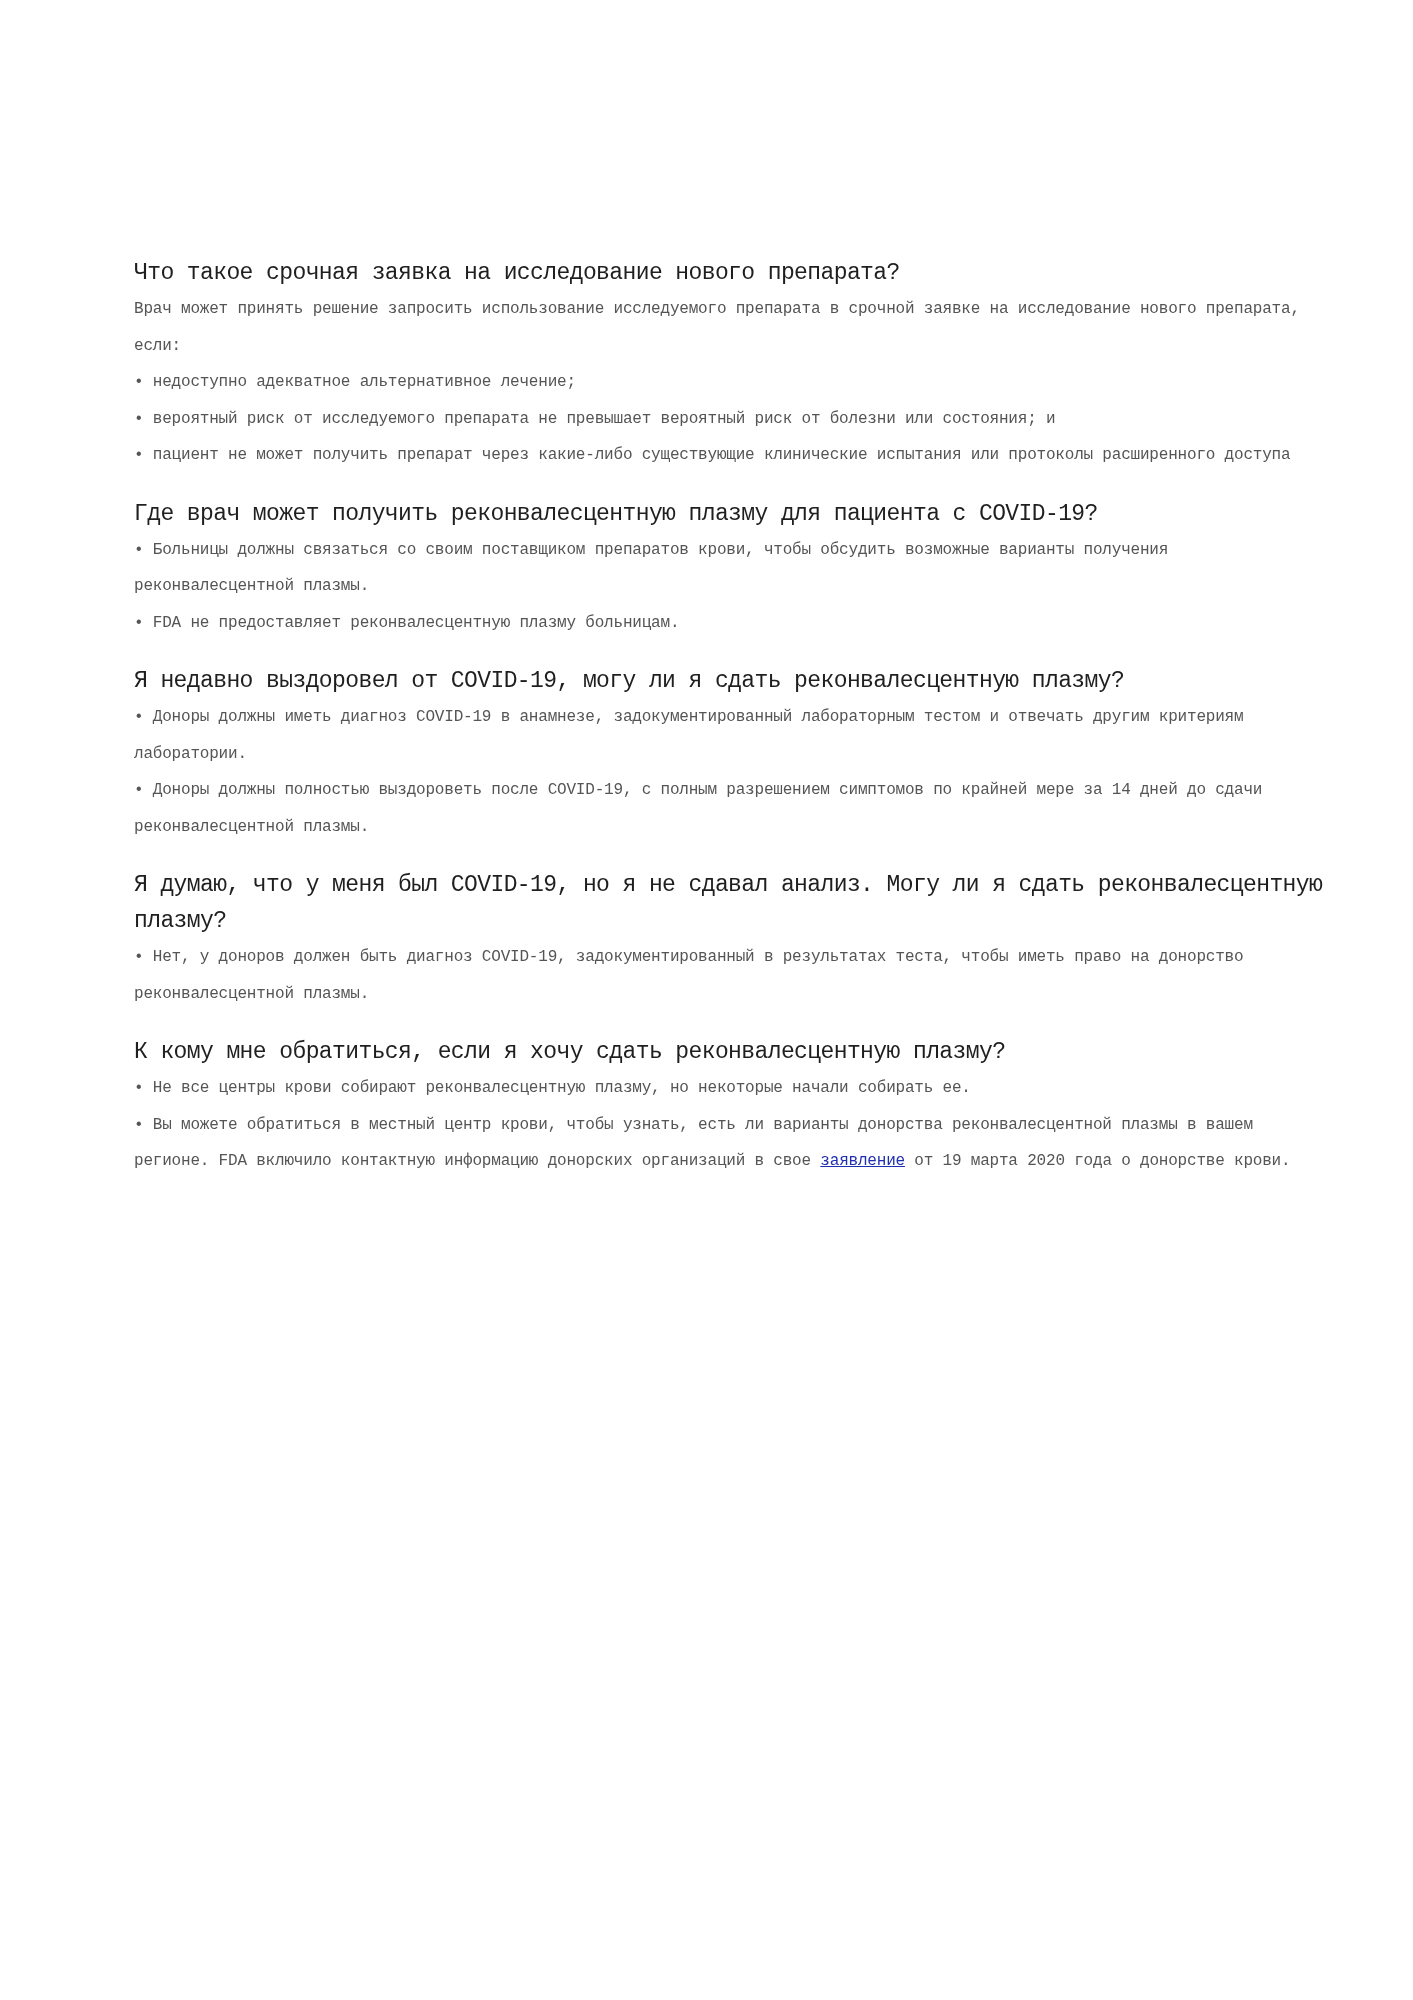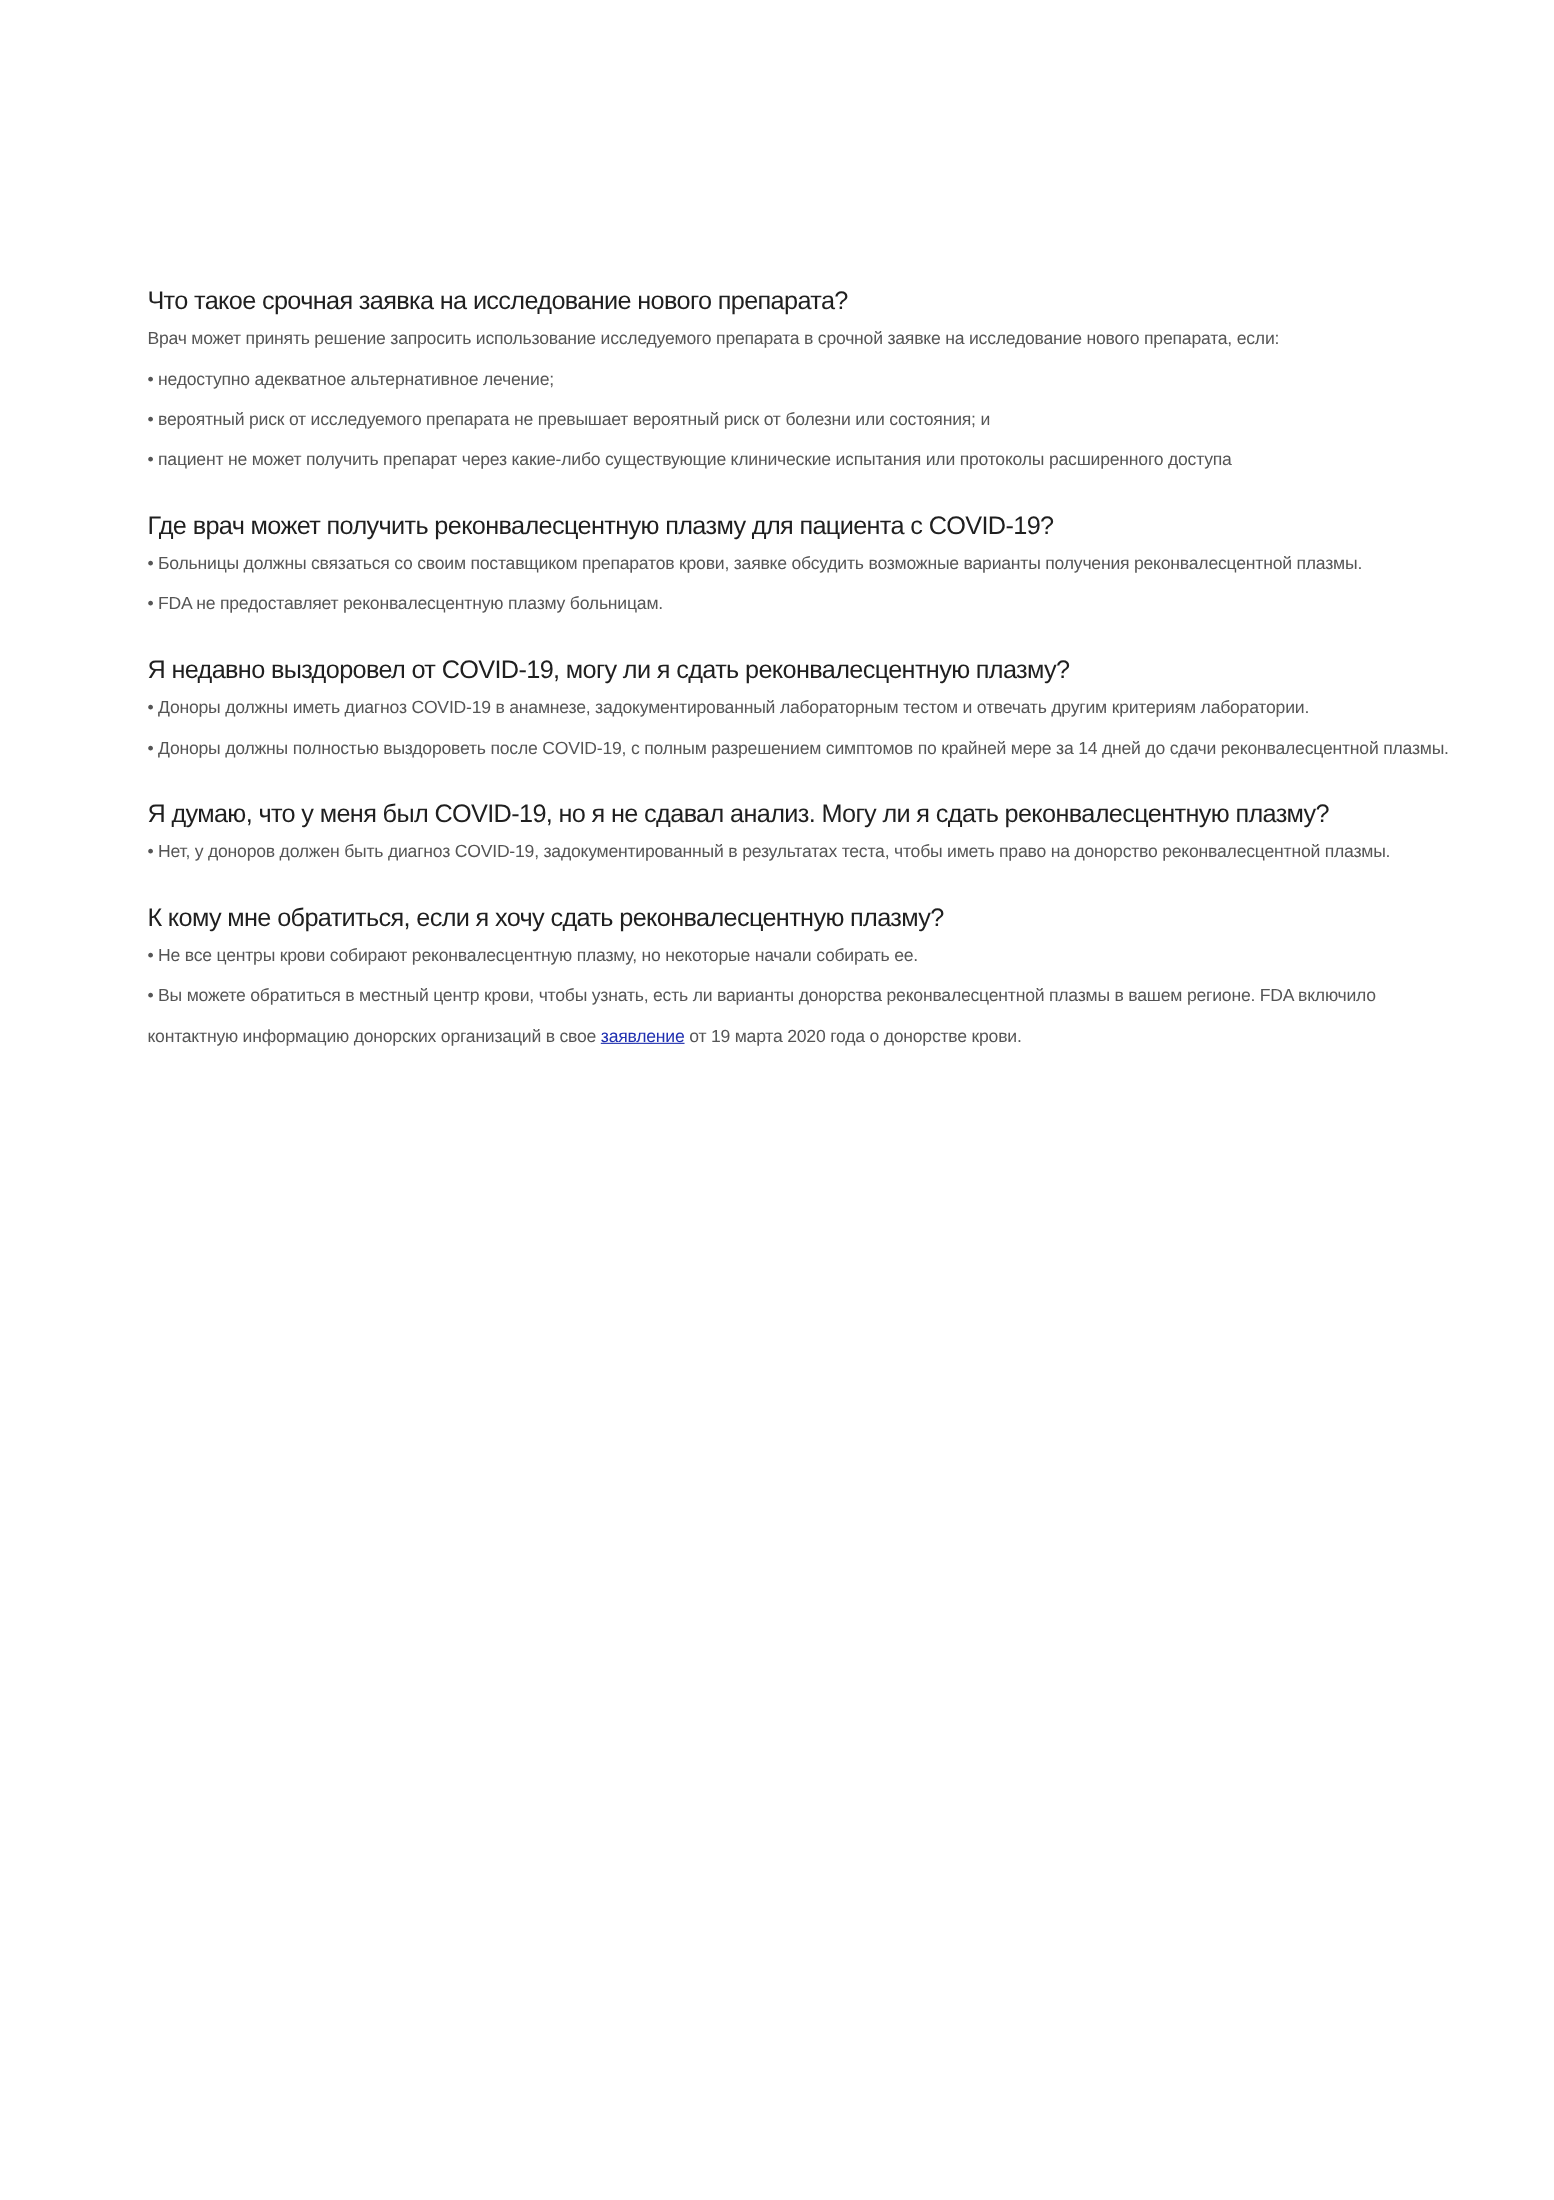--- a/index.html
+++ b/index.html
@@ -11,21 +11,21 @@
       width: 1413px;
       height: 2000px;
       position: relative;
       overflow: hidden;
     }
     .page {
       position: absolute;
       left: 134px;
       top: 255px;
       width: 1200px;
-      font-family: Liberation Sans, sans-serif;
+      font-family: Liberation Mono, monospace;
       letter-spacing: -0.2px;
     }
     .section {
       margin: 0 0 22px 0;
     }
     .q {
       font-size: 23px;
       line-height: 36px;
       color: #1f1f1f;
       margin: 0;
@@ -52,21 +52,21 @@
   <div class="section">
     <h2 class="q">Что такое срочная заявка на исследование нового препарата?</h2>
     <p class="p">Врач может принять решение запросить использование исследуемого препарата в срочной заявке на исследование нового препарата, если:</p>
     <p class="p">• недоступно адекватное альтернативное лечение;</p>
     <p class="p">• вероятный риск от исследуемого препарата не превышает вероятный риск от болезни или состояния; и</p>
     <p class="p">• пациент не может получить препарат через какие-либо существующие клинические испытания или протоколы расширенного доступа</p>
   </div>
 
   <div class="section">
     <h2 class="q">Где врач может получить реконвалесцентную плазму для пациента с COVID-19?</h2>
-    <p class="p">• Больницы должны связаться со своим поставщиком препаратов крови, заявке обсудить возможные варианты получения реконвалесцентной плазмы.</p>
+    <p class="p">• Больницы должны связаться со своим поставщиком препаратов крови, чтобы обсудить возможные варианты получения реконвалесцентной плазмы.</p>
     <p class="p">• FDA не предоставляет реконвалесцентную плазму больницам.</p>
   </div>
 
   <div class="section">
     <h2 class="q">Я недавно выздоровел от COVID-19,  могу ли я сдать реконвалесцентную плазму?</h2>
     <p class="p">• Доноры должны иметь диагноз COVID-19 в анамнезе, задокументированный лабораторным тестом и отвечать другим критериям лаборатории.</p>
     <p class="p">• Доноры должны полностью выздороветь после COVID-19, с полным разрешением симптомов по крайней мере за 14 дней до сдачи реконвалесцентной плазмы.</p>
   </div>
 
   <div class="section">

